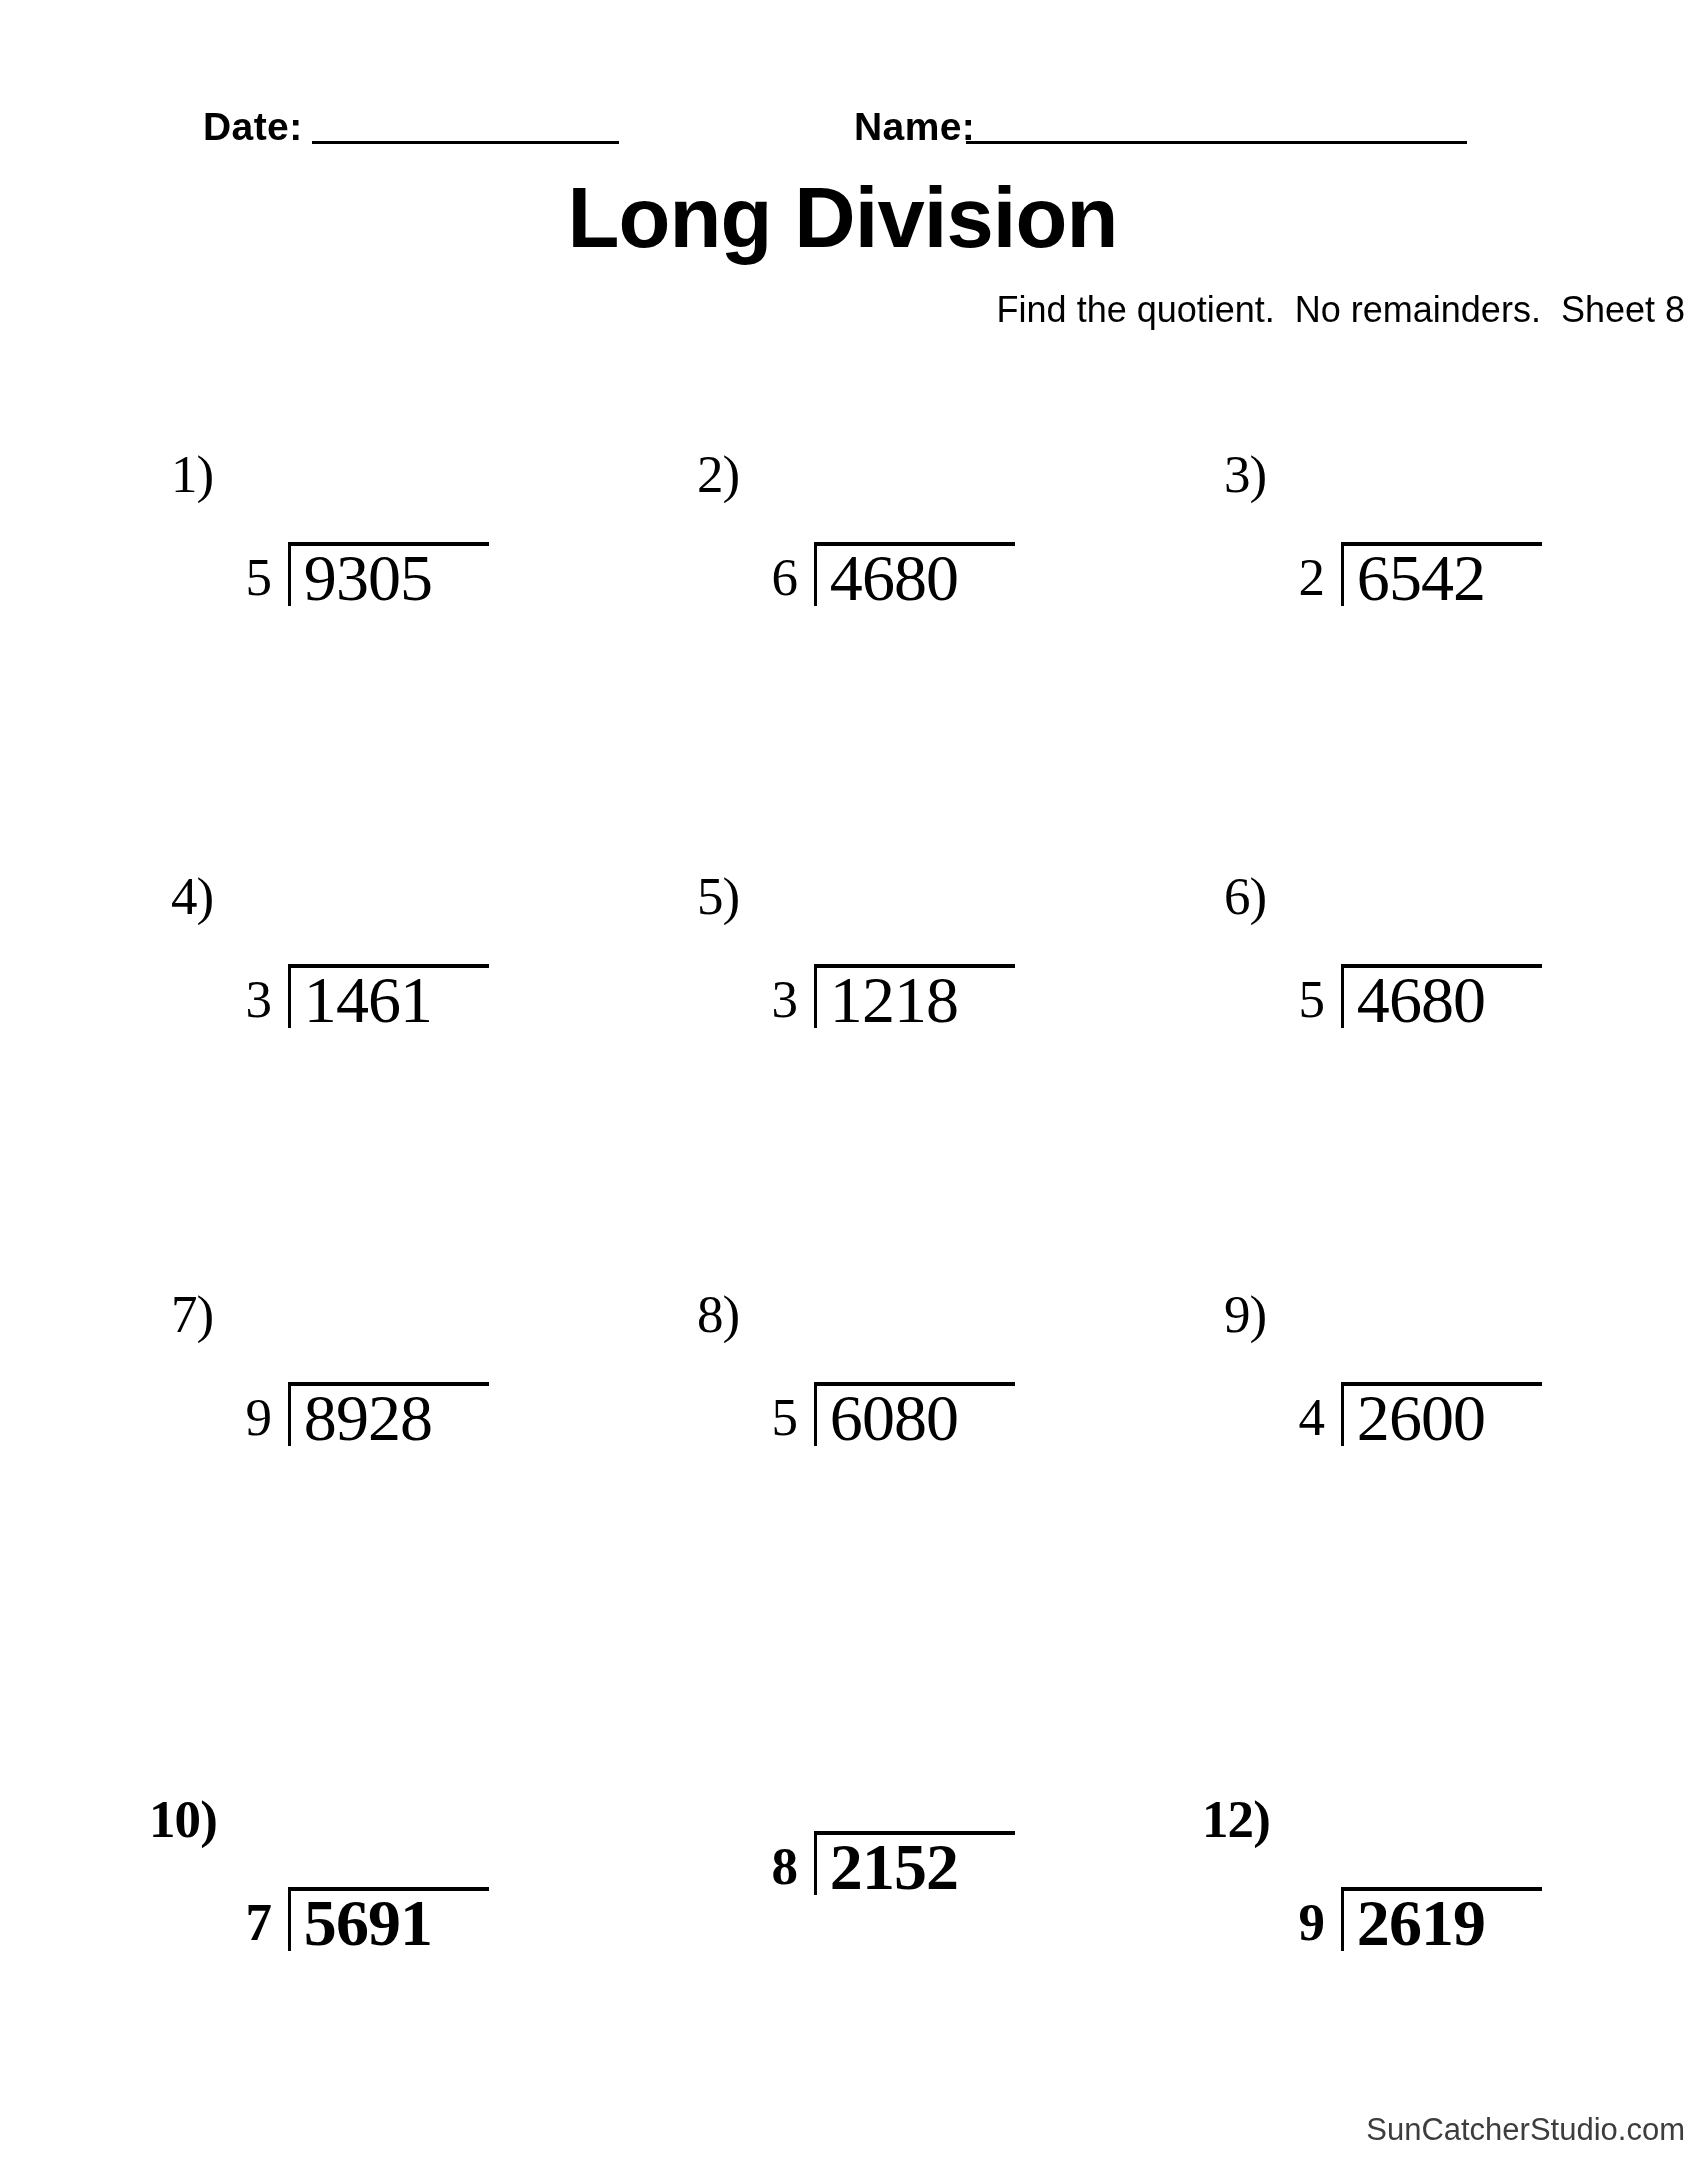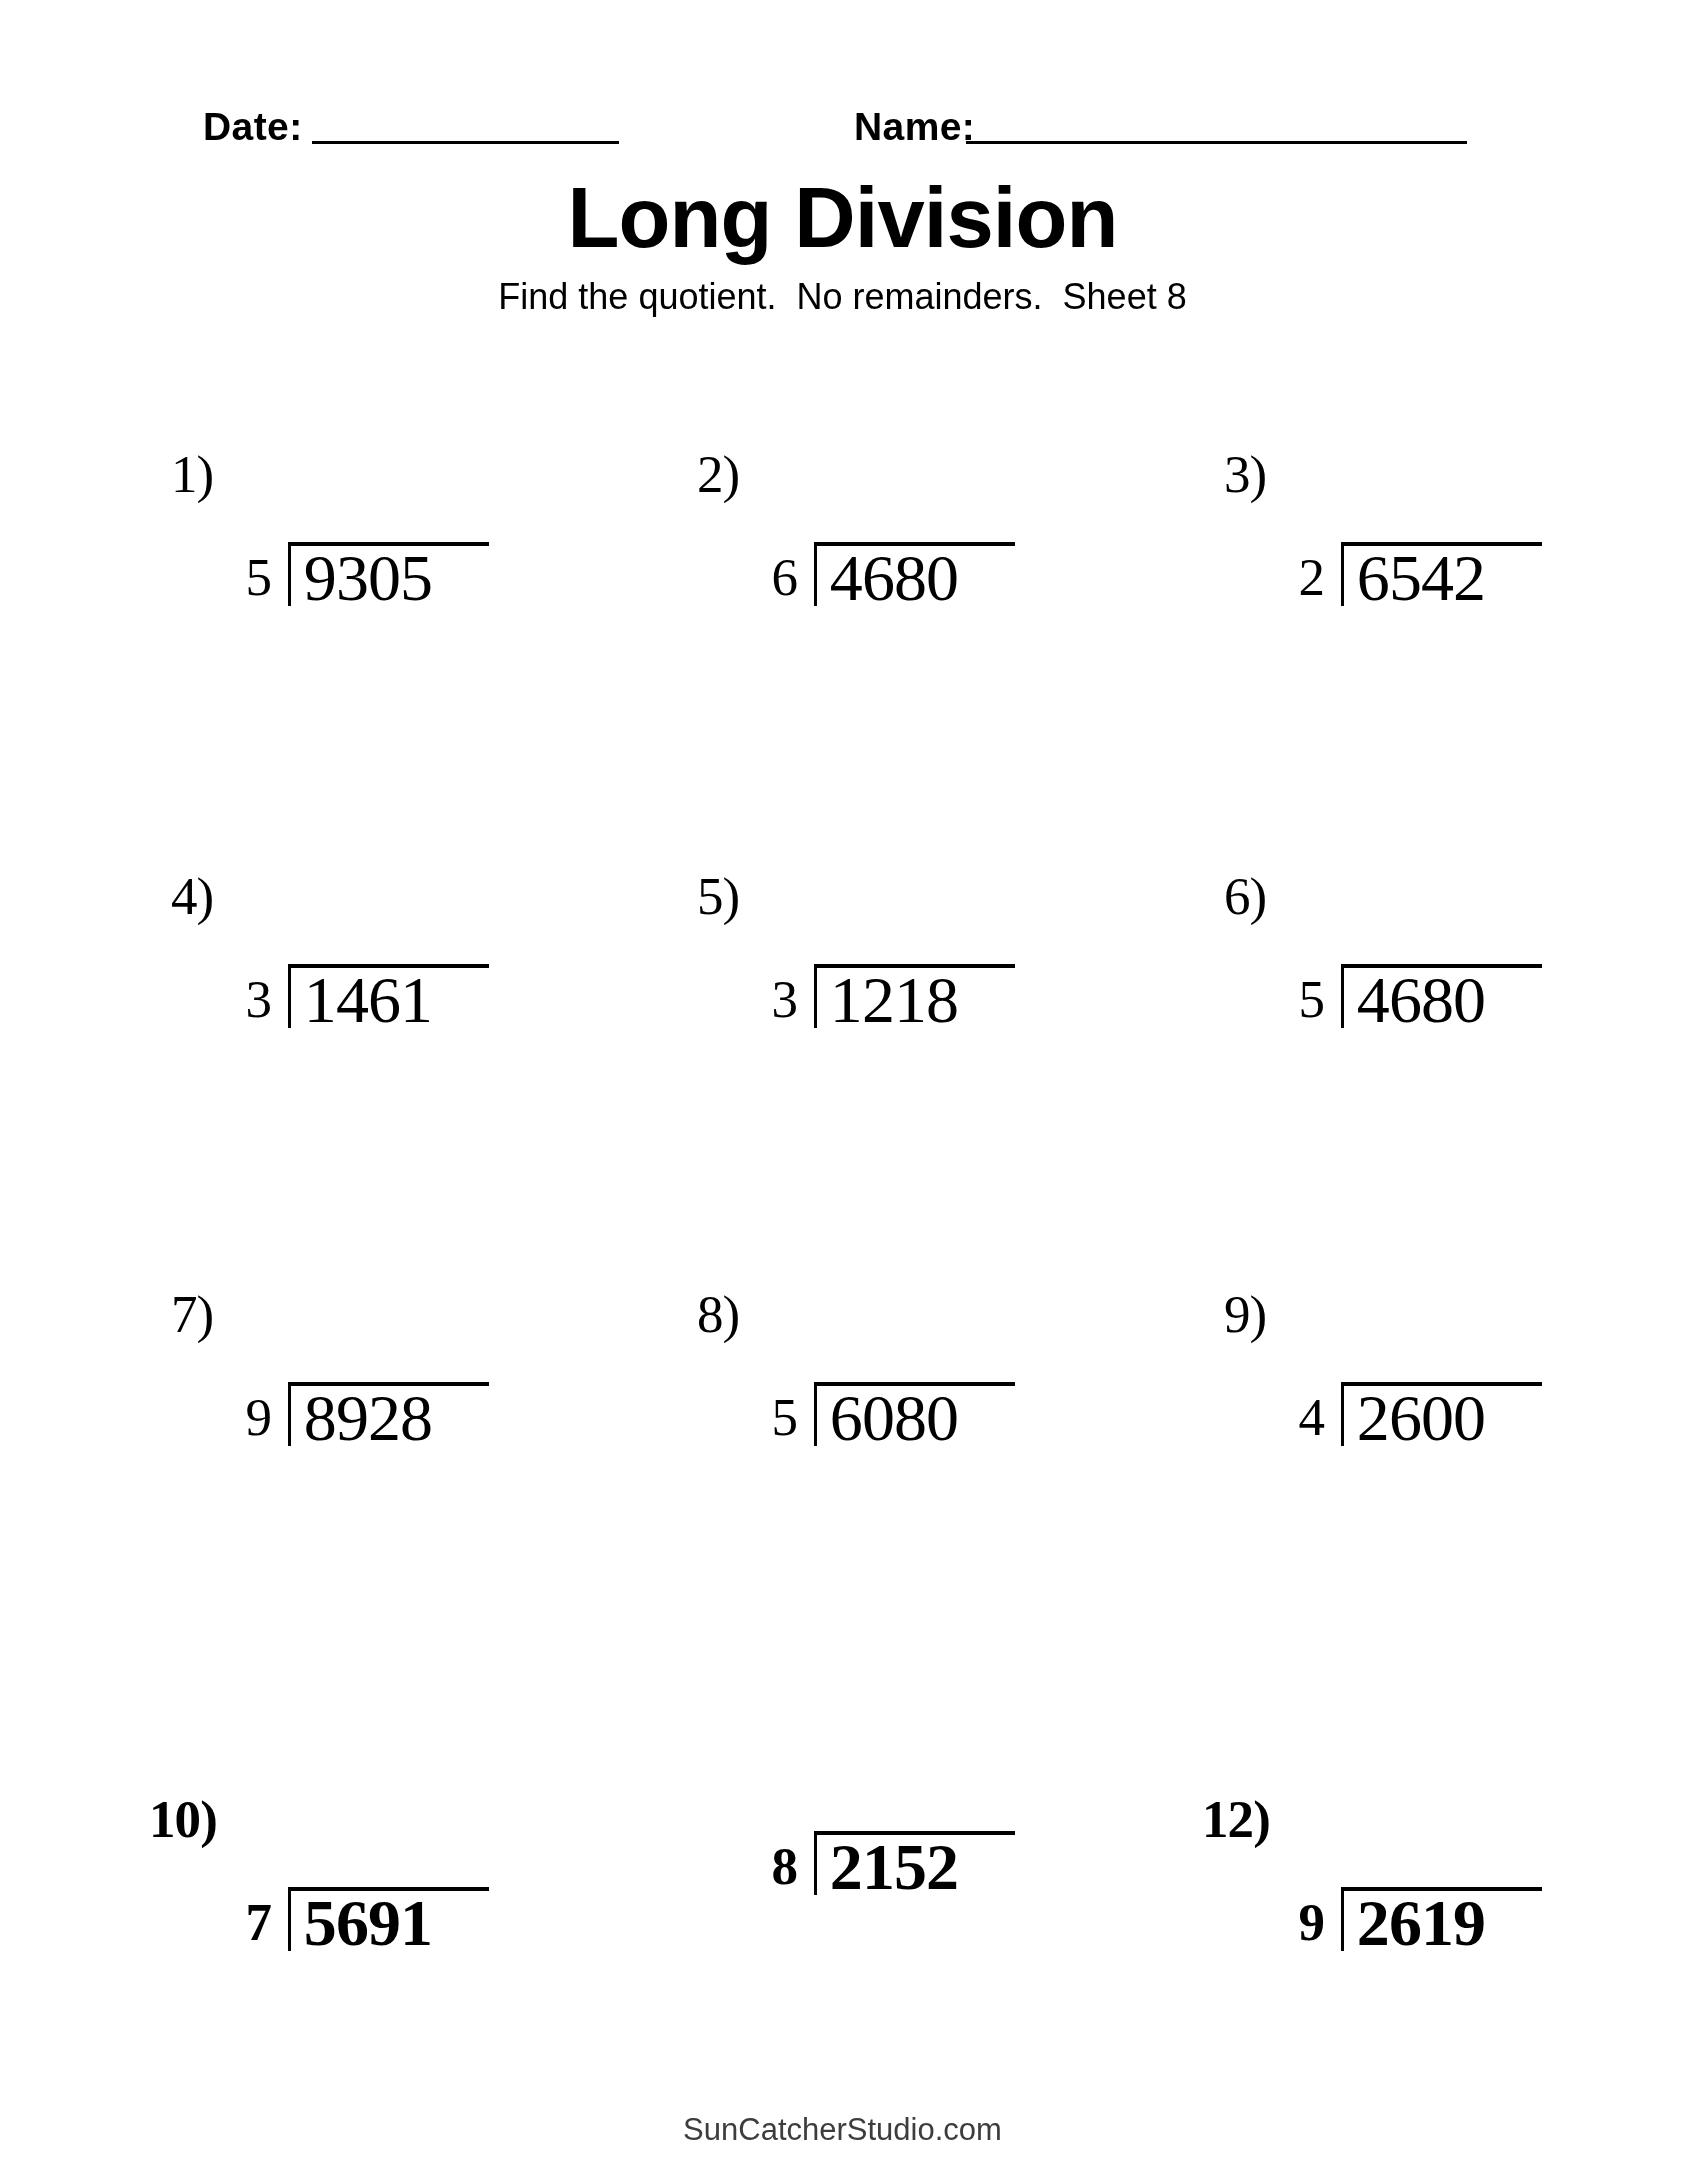--- a/index.html
+++ b/index.html
@@ -17,22 +17,22 @@
   .name-line { left:966px; width:501px; }
   
   .title-row {
     position:absolute; top:175px; left:0; width:100%;
     display:flex; justify-content:center; align-items:center; gap:13px;
     font-weight:bold; white-space:nowrap;
   }
   .title-main { font-size:85px; line-height:1; letter-spacing:-0.9px; }
   .title-qualifier { font-size:58px; line-height:1; }
   .subtitle {
-    position:absolute; top:277px; left:0; width:100%;
-    text-align:center; font-size:36px; line-height:1.1; white-space:pre;
+    position:absolute; top:290px; left:0; width:100%;
+    text-align:right; font-size:36px; line-height:1.1; white-space:pre;
   }
   
   .cell { position:absolute; width:477px; height:256px; font-family:"Liberation Serif", serif; }
   .c1 { left:171px; } .c2 { left:697px; } .c3 { left:1224px; }
   .r1 { top:446px; } .r2 { top:868px; } .r3 { top:1286px; } .r4 { top:1791px;font-weight:bold; }
   .plabel { font-size:53px; line-height:56px; letter-spacing:-0.9px; }
   .r4 .plabel { margin-left:-22px; }
   .division { display:flex; align-items:flex-start; margin:40px 0 0 43px; }
   .divisor {
     width:74px; box-sizing:border-box; padding-right:17px; margin-top:9.4px;
@@ -40,21 +40,21 @@
   }
   .dividend {
     width:201px; box-sizing:border-box;
     border-top:4.3px solid #000; border-left:3.4px solid #000;
     padding:5.1px 0 1.7px 12.8px;
     font-size:66px; line-height:53px; letter-spacing:-0.9px;
   }
   
   .footer {
     position:absolute; top:2114px; left:0; width:100%;
-    text-align:center; font-size:31px; line-height:1;
+    text-align:right; font-size:31px; line-height:1;
   }
 </style>
 </head>
 <body style="background: rgb(255, 255, 255); color: rgb(0, 0, 0);">
 
 <span class="hdr-label date-label">Date:</span>
 <span class="write-line date-line"></span>
 <span class="hdr-label name-label">Name:</span>
 <span class="write-line name-line"></span>
 

